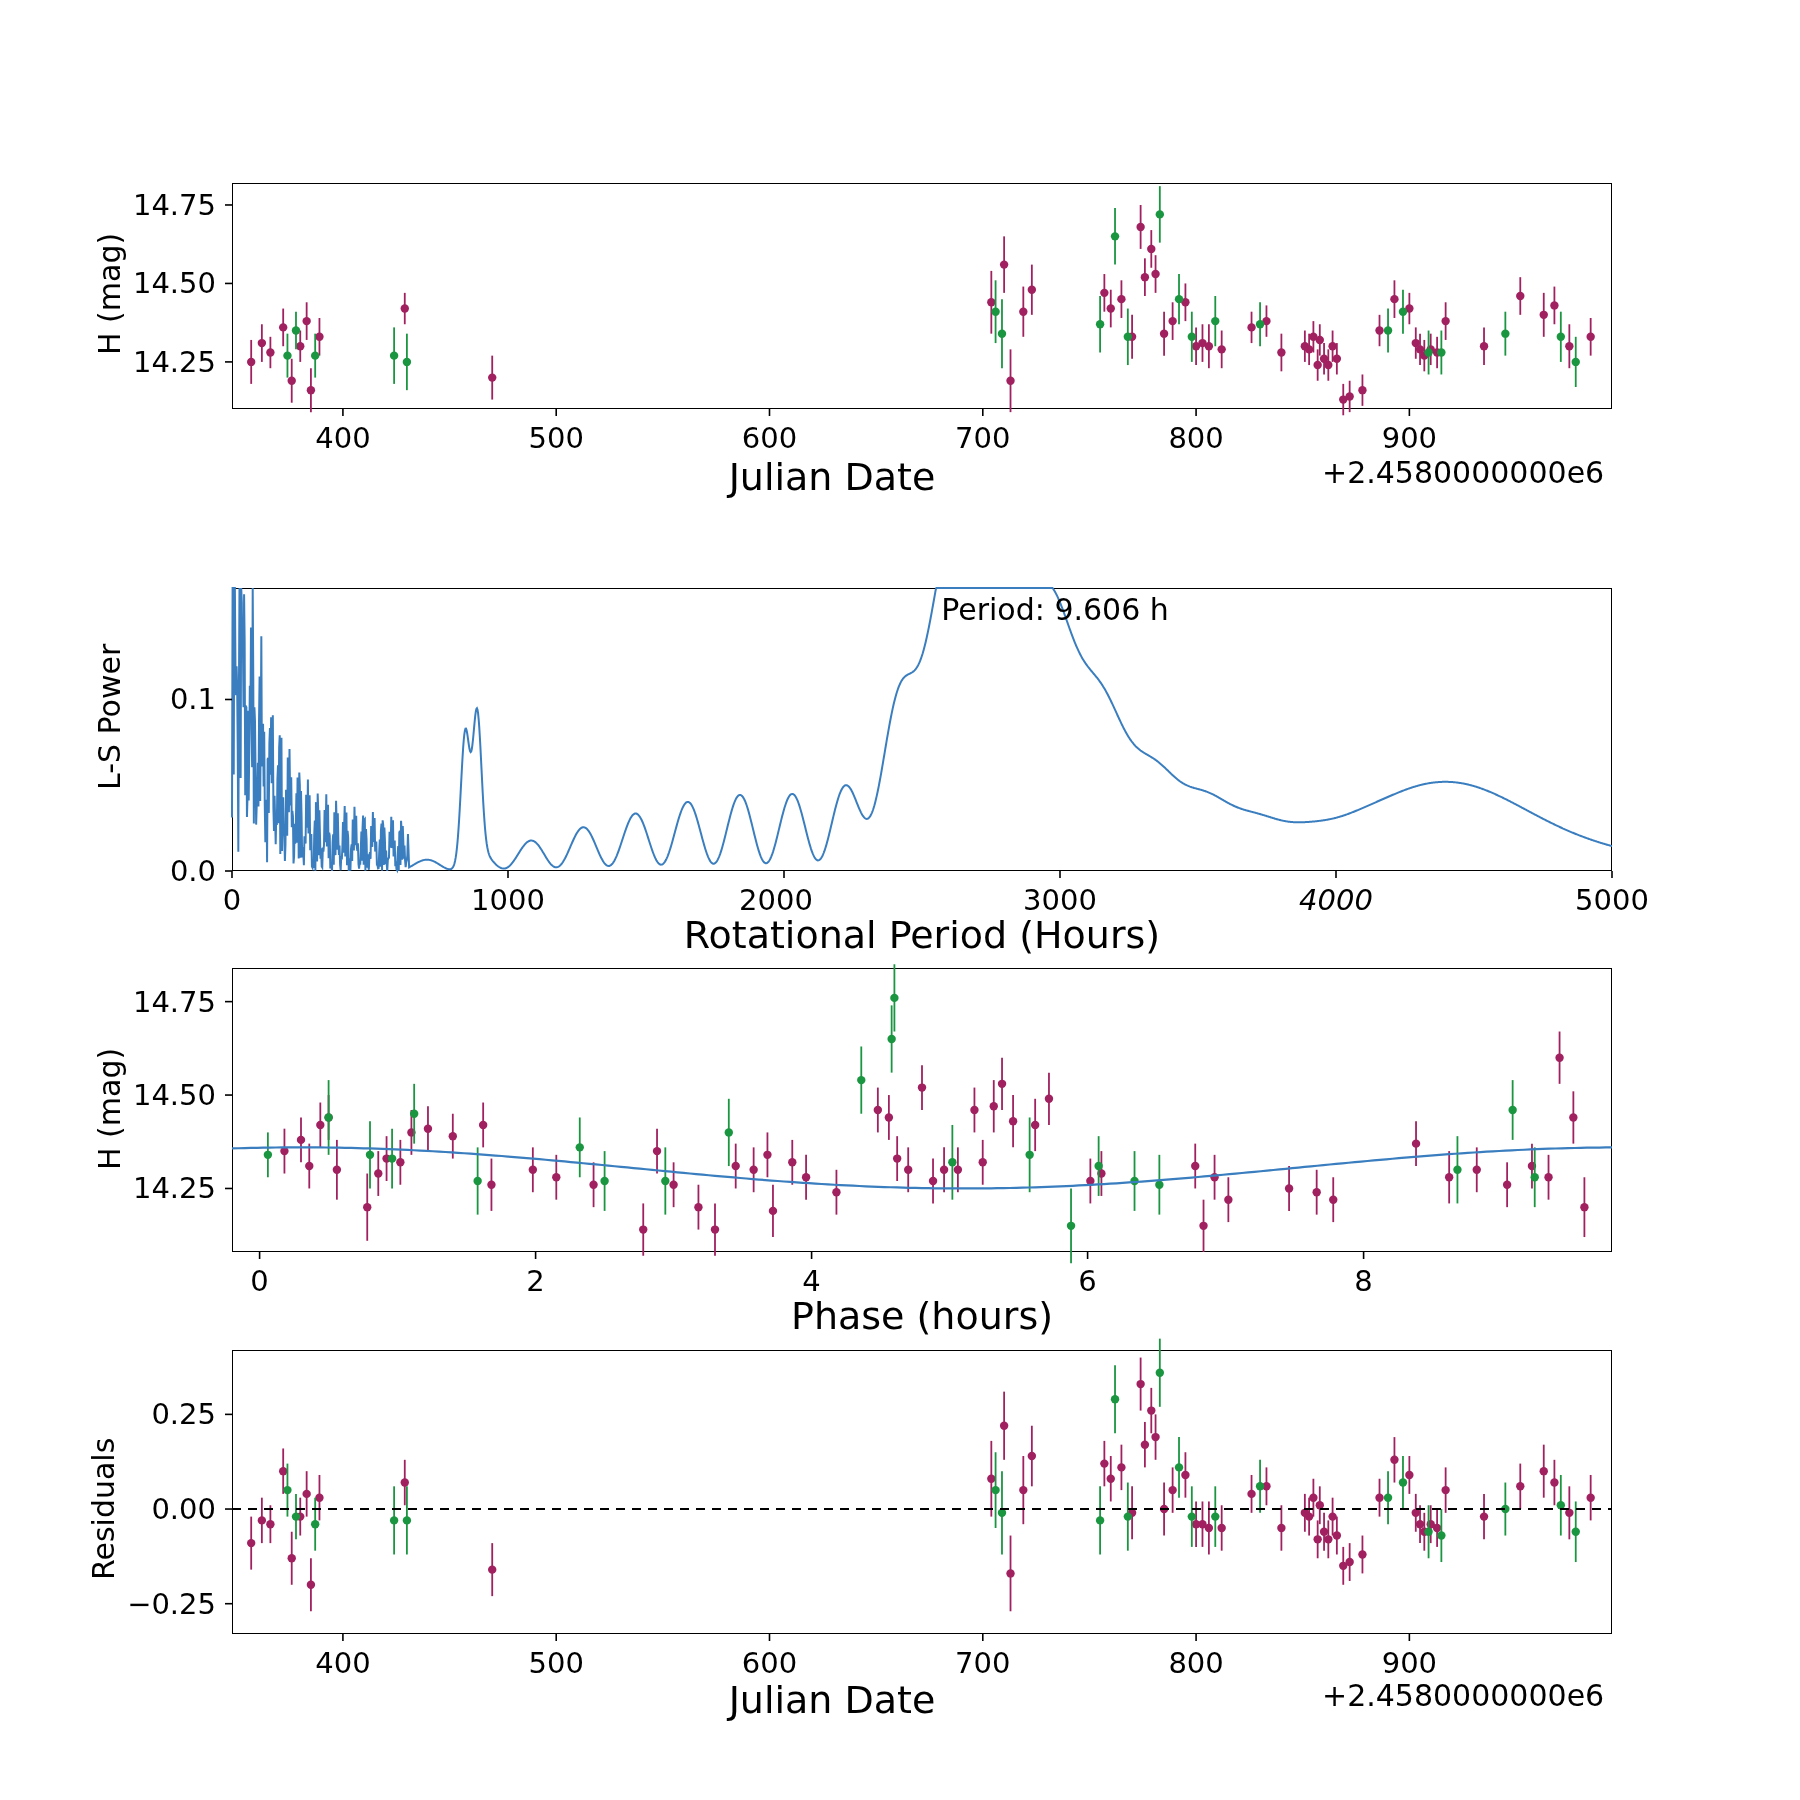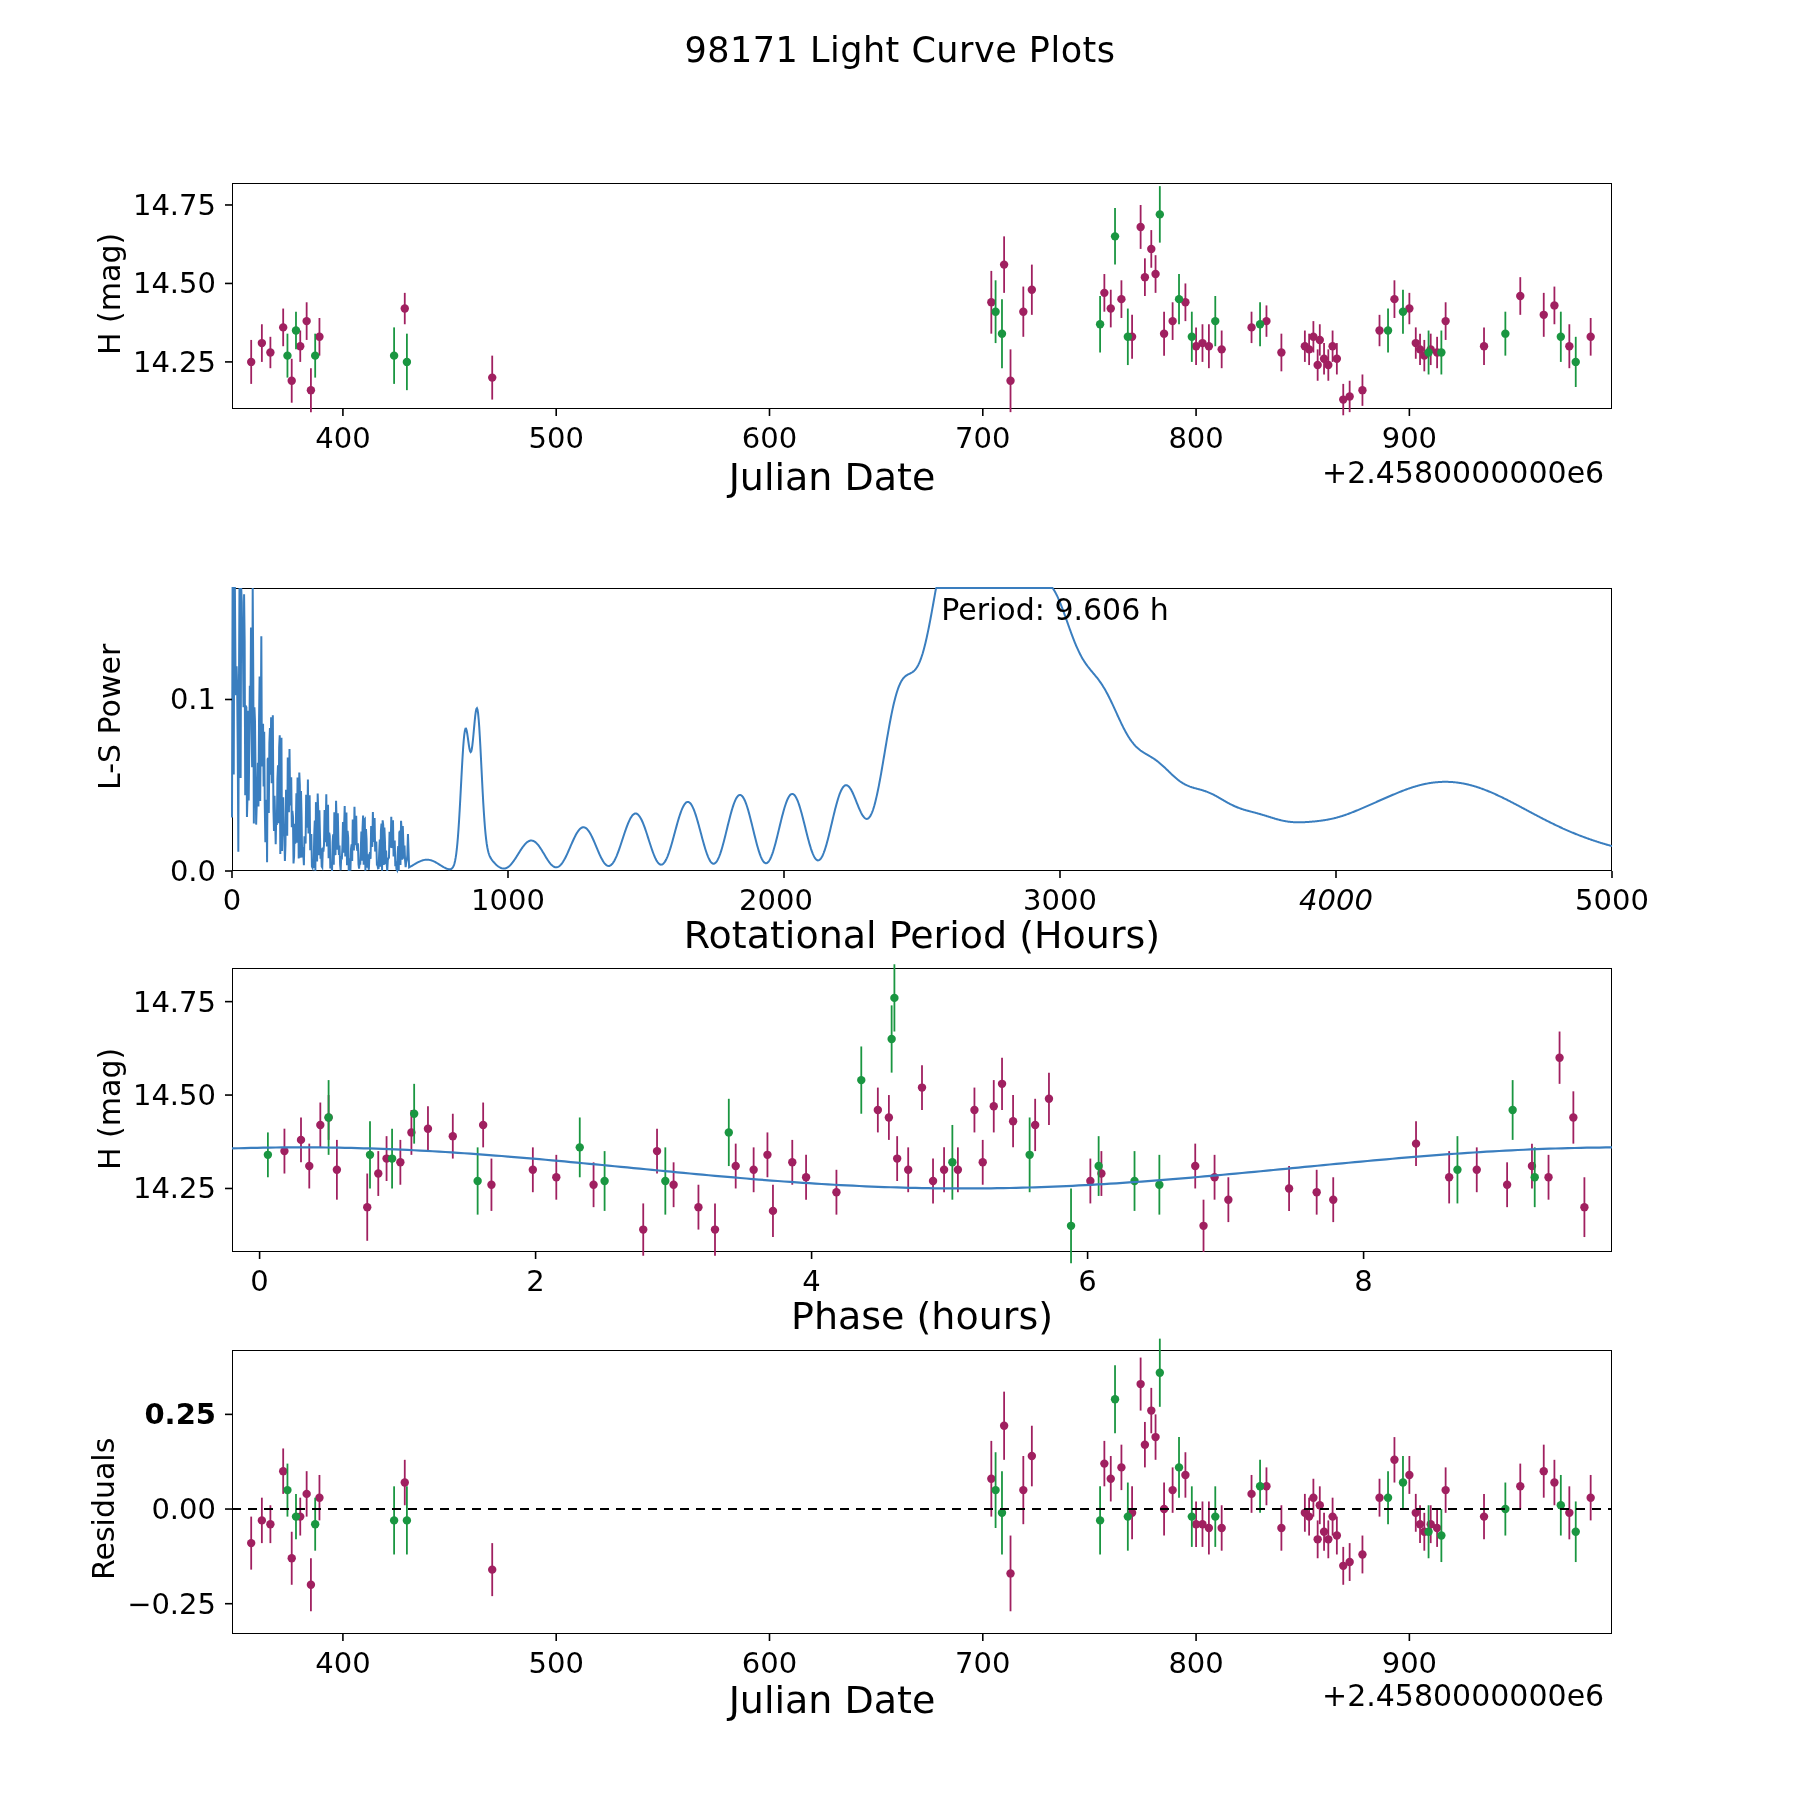--- a/index.html
+++ b/index.html
@@ -74,21 +74,20 @@
   svg.plot {
     position: absolute;
     left: 0; top: 0;
     overflow: visible;
   }
 </style>
 </head>
 <body>
 
 <div id="figure">
-  <div class="fig-title">98171 Light Curve Plots</div>
 
   <div class="panel" id="panel-lightcurve" style="left:232px; top:183px; width:1380px; height:226px;">
     <div class="axes-frame"></div>
     <svg class="plot" id="svg-lightcurve" width="1380" height="226">
         <g>
           <line x1="19.19629057187017" x2="19.19629057187017" y1="200.88888888888889" y2="156.9444444444443" stroke="#A02060" stroke-width="1.8"></line>
           <circle cx="19.19629057187017" cy="178.9166666666666" r="4.2" fill="#A02060"></circle>
           <line x1="29.860896445131374" x2="29.860896445131374" y1="178.9166666666666" y2="141.24999999999966" stroke="#A02060" stroke-width="1.8"></line>
           <circle cx="29.860896445131374" cy="160.08333333333314" r="4.2" fill="#A02060"></circle>
           <line x1="38.39258114374034" x2="38.39258114374034" y1="185.1944444444448" y2="153.8055555555555" stroke="#A02060" stroke-width="1.8"></line>
@@ -696,15 +695,15 @@
       <div class="tick-label tick-y" style="left: 216px; top: 1095.05px; width: 140px; margin-left: -140px;">14.50</div>
       <div class="tick-label tick-y" style="left: 216px; top: 1001.63px; width: 140px; margin-left: -140px;">14.75</div>
       <div class="tick-label tick-x" style="left: 342.912px; top: 1646px;">400</div>
       <div class="tick-label tick-x" style="left: 556.204px; top: 1646px;">500</div>
       <div class="tick-label tick-x" style="left: 769.496px; top: 1646px;">600</div>
       <div class="tick-label tick-x" style="left: 982.788px; top: 1646px;">700</div>
       <div class="tick-label tick-x" style="left: 1196.08px; top: 1646px;">800</div>
       <div class="tick-label tick-x" style="left: 1409.37px; top: 1646px;">900</div>
       <div class="tick-label tick-y" style="left: 216px; top: 1603.71px; width: 140px; margin-left: -140px;">−0.25</div>
       <div class="tick-label tick-y" style="left: 216px; top: 1509.04px; width: 140px; margin-left: -140px; text-align: right;">0.00</div>
-      <div class="tick-label tick-y" style="left: 216px; top: 1414.37px; width: 140px; margin-left: -140px; font-weight: bold;">0.25</div>
+      <div class="tick-label tick-y" style="left: 216px; top: 1414.37px; width: 140px; margin-left: -140px;">0.25</div>
     </div>
 </div>
 
 </body></html>

